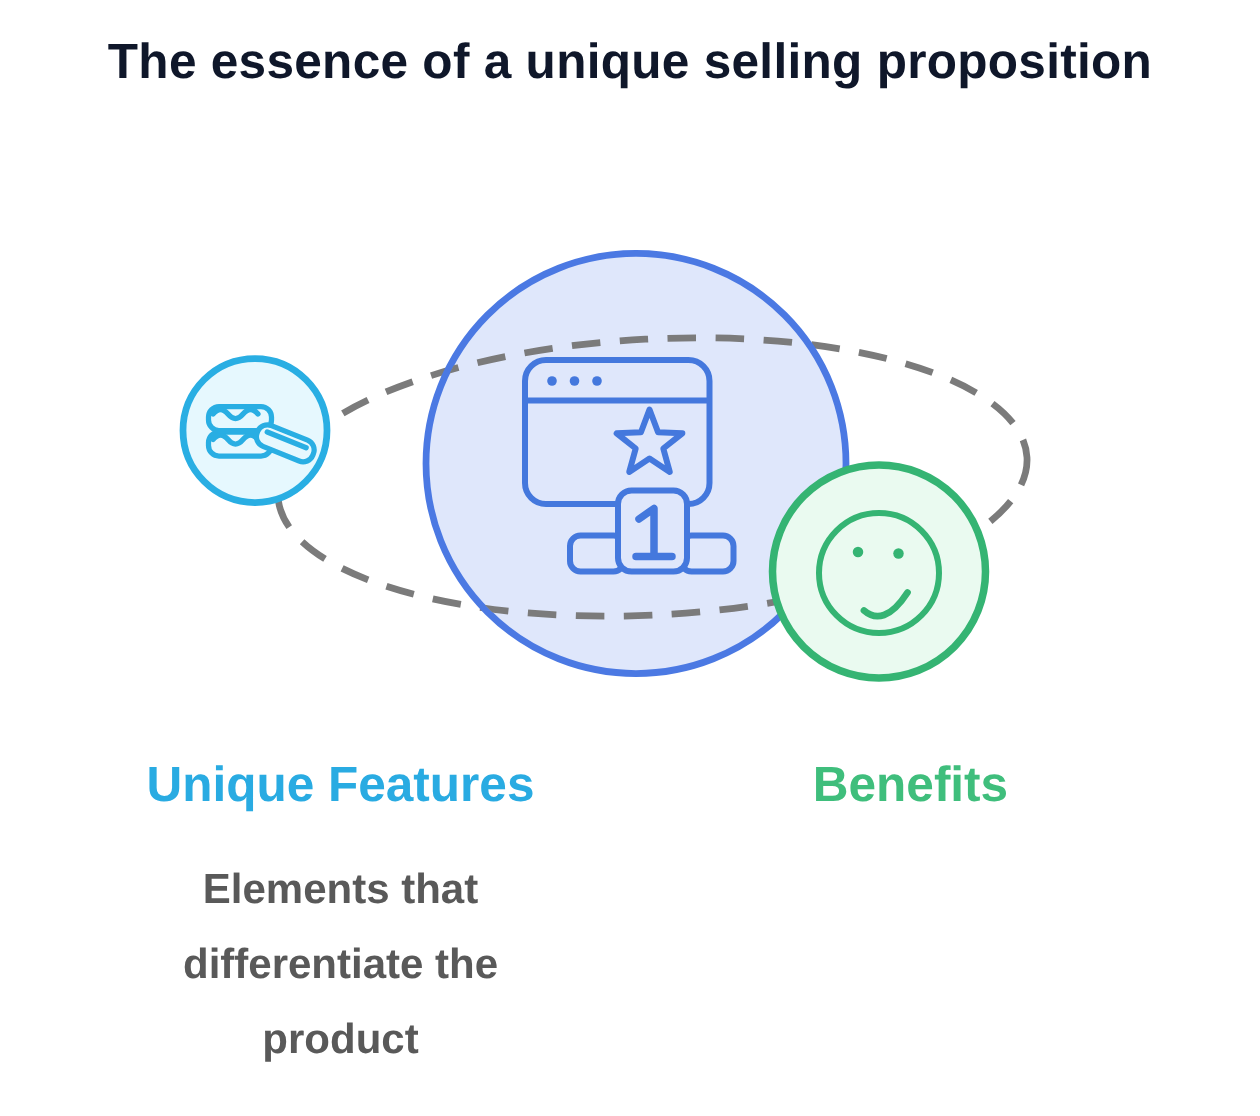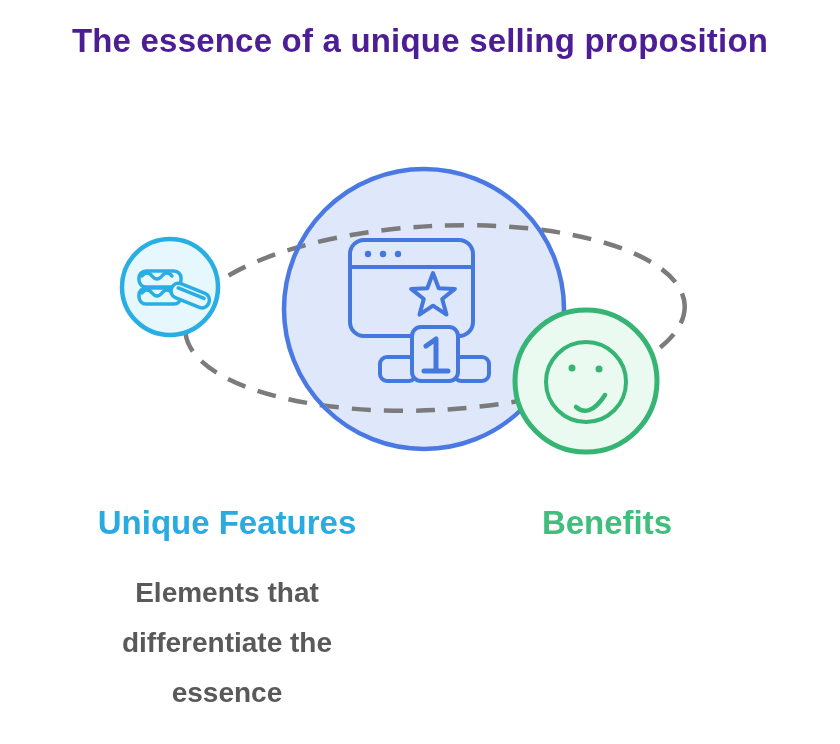--- a/index.html
+++ b/index.html
@@ -5,21 +5,21 @@
   html,body{margin:0;padding:0;}
   body{
     width:840px;height:744px;background:#ffffff;
     font-family:"Liberation Sans","DejaVu Sans",sans-serif;
     position:relative;overflow:hidden;
   }
   .canvas{position:relative;width:840px;height:744px;}
   .diagram-svg{position:absolute;left:0;top:0;}
   .page-title{
     position:absolute;left:0;top:22px;width:840px;
-    text-align:center;font-size:33px;font-weight:bold;color:#4c1d95;
+    text-align:center;font-size:33px;font-weight:bold;color:#0f172a;
     letter-spacing:0.2px;
   }
   .col-heading{
     position:absolute;top:504px;width:320px;text-align:center;
     font-size:33px;font-weight:bold;
   }
   .col-heading.left{left:67px;color:#29abe2;}
   .col-heading.right{left:447px;color:#3fbe7c;}
   .col-body{
     position:absolute;top:568px;width:320px;text-align:center;
@@ -97,15 +97,15 @@
     </g>
   </svg>
 
   <div class="page-title">The essence of a unique selling proposition</div>
 
   <div class="col-heading right">Benefits</div>
   <div class="col-heading left">Unique Features</div>
 
   <div class="col-body left">Elements that
 differentiate the
-essence</div>
+product</div>
 
 </div>
 
 </body></html>

